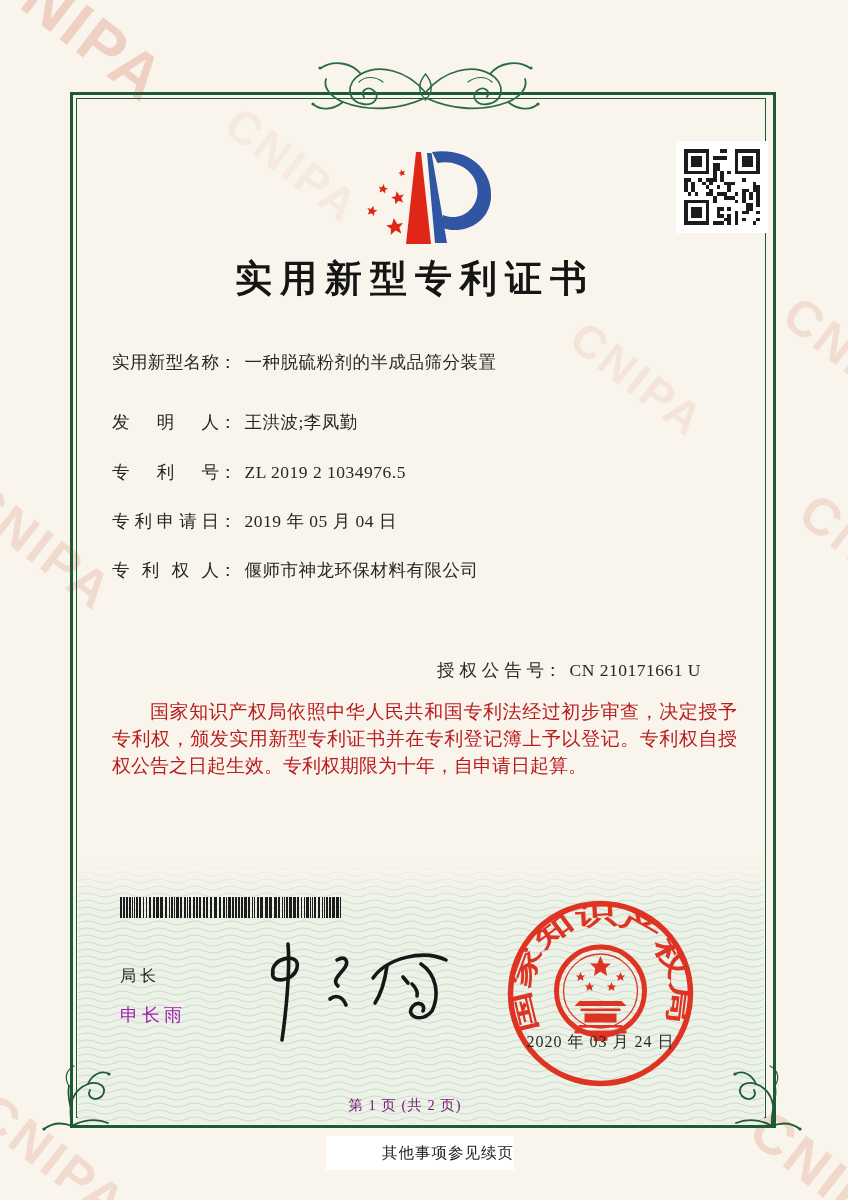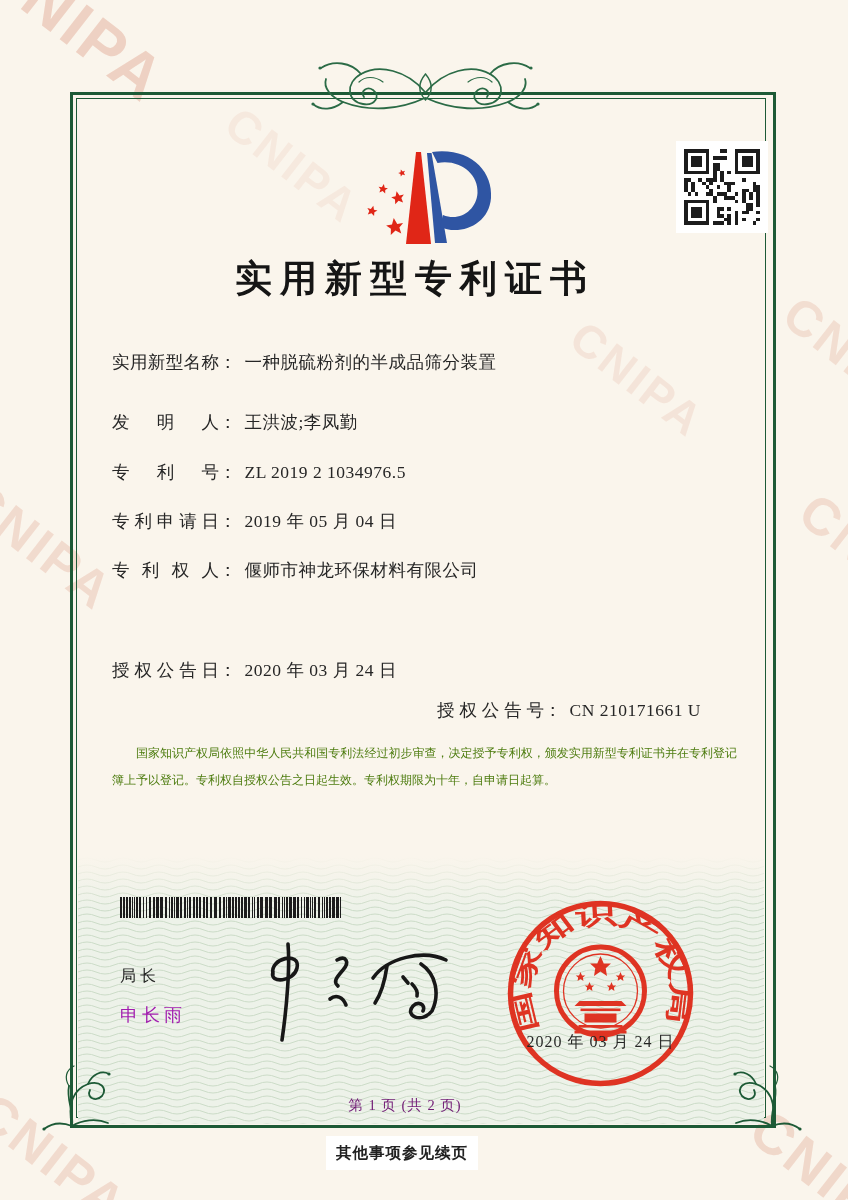--- a/index.html
+++ b/index.html
@@ -22,31 +22,31 @@
   .qr-box{position:absolute;left:676px;top:141px;width:92px;height:92px;background:#ffffff;}
   .qr-box svg{position:absolute;left:8px;top:8px;}
   .logo{position:absolute;left:348px;top:140px;}
   .title{position:absolute;left:0;top:254px;width:736px;text-align:center;
       font-size:37px;font-weight:bold;letter-spacing:8px;color:#151515;margin-left:47px;}
   .frow{position:absolute;left:112px;font-size:17.5px;color:#262626;white-space:nowrap;}
   .flabel{display:inline-block;width:107px;text-align:justify;text-align-last:justify;vertical-align:bottom;}
   .fcolon{display:inline-block;margin-right:8px;}
   .fvalue{letter-spacing:0.5px;}
   .frow2{position:absolute;left:437px;font-size:17.5px;color:#262626;white-space:nowrap;}
-  .bodytext{position:absolute;left:112px;top:740px;width:625px;font-size:12px;
-      line-height:27px;text-align:justify;color:#4d7c0f;}
+  .bodytext{position:absolute;left:112px;top:698px;width:625px;font-size:19px;
+      line-height:27px;text-align:justify;color:#b91c1c;}
   .bodytext p{margin:0;text-indent:2em;}
   .barcode{position:absolute;left:120px;top:897px;}
   .sig-title{position:absolute;left:120px;top:966px;font-size:16px;letter-spacing:4px;color:#1e1e1e;}
   .sig-name{position:absolute;left:120px;top:1003px;font-size:18px;letter-spacing:4px;color:#a21caf;}
   .signature{position:absolute;left:245px;top:936px;}
   .seal{position:absolute;left:503px;top:896px;}
   .page-info{position:absolute;left:0;top:1096px;width:810px;text-align:center;font-size:14.5px;color:#701a75;letter-spacing:1px;}
-  .cont-box{position:absolute;left:326px;top:1136px;width:152px;height:34px;background:#ffffff;
-      text-align:center;line-height:34px;font-size:15.5px;color:#222;letter-spacing:1px;font-weight:bold;}
+  .cont-box{position:absolute;left:326px;top:1136px;width:188px;height:34px;background:#ffffff;
+      text-align:right;line-height:34px;font-size:15.5px;color:#222;letter-spacing:1px;}
   .ornament{position:absolute;pointer-events:none;}
 </style>
 </head>
 <body>
 
 <div class="page">
 
   <div class="wm" style="left:-30px;top:-14px;font-size:64px;opacity:.55;">CNIPA</div>
   <div class="wm" style="left:215px;top:138px;font-size:46px;opacity:.18;">CNIPA</div>
   <div class="wm" style="left:560px;top:352px;font-size:46px;opacity:.25;">CNIPA</div>
@@ -345,24 +345,21 @@
   </div>
   <div class="frow" style="top:460px;">
     <span class="flabel">专利号</span><span class="fcolon">：</span><span class="fvalue">ZL 2019 2 1034976.5</span>
   </div>
   <div class="frow" style="top:509px;">
     <span class="flabel">专利申请日</span><span class="fcolon">：</span><span class="fvalue">2019 年 05 月 04 日</span>
   </div>
   <div class="frow" style="top:558px;">
     <span class="flabel">专利权人</span><span class="fcolon">：</span><span class="fvalue">偃师市神龙环保材料有限公司</span>
   </div>
-  <div class="frow" style="top:658px;">
-    <span class="flabel">授权公告日</span><span class="fcolon">：</span><span class="fvalue">2020 年 03 月 24 日</span>
-  </div>
-  <div class="frow2" style="top:658px;margin-top:40px;">
+  <div class="frow2" style="top:658px;">
     <span class="flabel">授权公告号</span><span class="fcolon">：</span><span class="fvalue">CN 210171661 U</span>
   </div>
 
   <div class="bodytext">
     <p>国家知识产权局依照中华人民共和国专利法经过初步审查，决定授予专利权，颁发实用新型专利证书并在专利登记簿上予以登记。专利权自授权公告之日起生效。专利权期限为十年，自申请日起算。</p>
   </div>
 
   <svg class="barcode" id="barcode-svg" width="226" height="21" fill="#1c1c1c">
       <rect x="0" y="0" width="2" height="21"></rect>
       <rect x="3" y="0" width="2" height="21"></rect>

